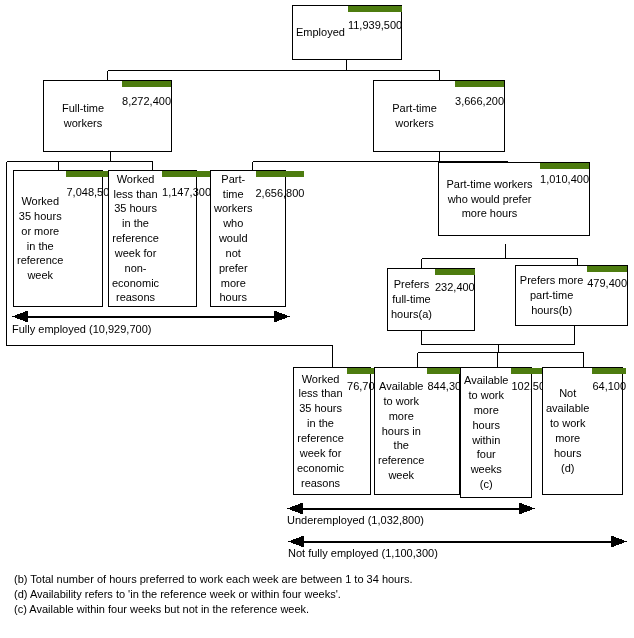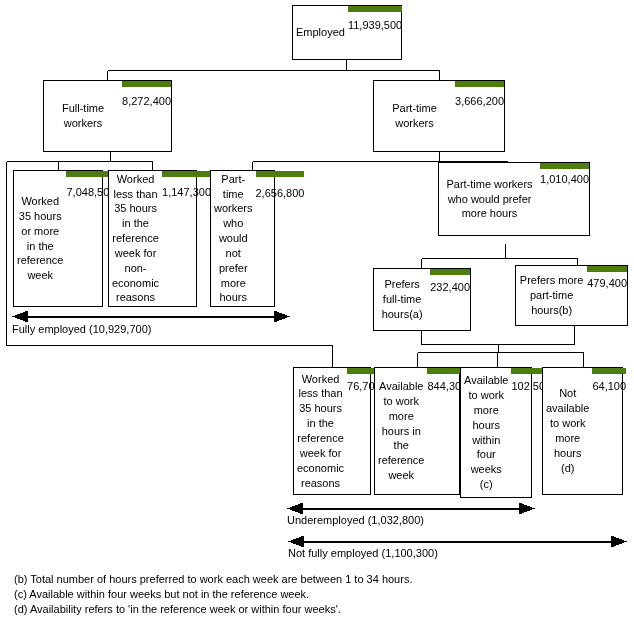--- a/index.html
+++ b/index.html
@@ -94,30 +94,30 @@
   </div>
 
   <div class="node" style="left:13px;top:170px;width:90px;height:137px">
     <div class="node-label">Worked 35 hours or more in the reference week</div>
     <div class="node-value" style="height:30px">7,048,500</div>
   </div>
   <div class="node" style="left:108px;top:170px;width:89px;height:137px">
     <div class="node-label">Worked less than 35 hours in the reference week for non-economic reasons</div>
     <div class="node-value" style="height:30px">1,147,300</div>
   </div>
-  <div class="node" style="left:210px;top:170px;width:65px;height:137px">
+  <div class="node" style="left:210px;top:170px;width:76px;height:137px">
     <div class="node-label">Part-time workers who would not prefer more hours</div>
     <div class="node-value" style="height:31px">2,656,800</div>
   </div>
   <div class="node" style="left:438px;top:162px;width:152px;height:74px">
     <div class="node-label">Part-time workers who would prefer more hours</div>
     <div class="node-value" style="height:20px">1,010,400</div>
   </div>
 
-  <div class="node" style="left:373px;top:268px;width:98px;height:63px">
+  <div class="node" style="left:387px;top:268px;width:88px;height:63px">
     <div class="node-label">Prefers full-time hours(a)</div>
     <div class="node-value" style="height:23px">232,400</div>
   </div>
   <div class="node" style="left:515px;top:265px;width:113px;height:61px">
     <div class="node-label">Prefers more part-time hours(b)</div>
     <div class="node-value" style="height:22px">479,400</div>
   </div>
 
   <div class="node" style="left:293px;top:367px;width:78px;height:128px">
     <div class="node-label">Worked less than 35 hours in the reference week for economic reasons</div>
@@ -135,17 +135,17 @@
     <div class="node-label">Not available to work more hours (d)</div>
     <div class="node-value" style="height:23px">64,100</div>
   </div>
 
   <div class="span-label" style="left:12px;top:323px;width:278px">Fully employed (10,929,700)</div>
   <div class="span-label" style="left:287px;top:514px;width:248px">Underemployed (1,032,800)</div>
   <div class="span-label" style="left:288px;top:547px;width:339px">Not fully employed (1,100,300)</div>
 
   <div class="footnotes">
     <div>(b) Total number of hours preferred to work each week are between 1 to 34 hours.</div>
+    <div>(d) Availability refers to 'in the reference week or within four weeks'.</div>
     <div>(c) Available within four weeks but not in the reference week.</div>
-    <div>(d) Availability refers to 'in the reference week or within four weeks'.</div>
   </div>
 
 </div>
 
 </body></html>

